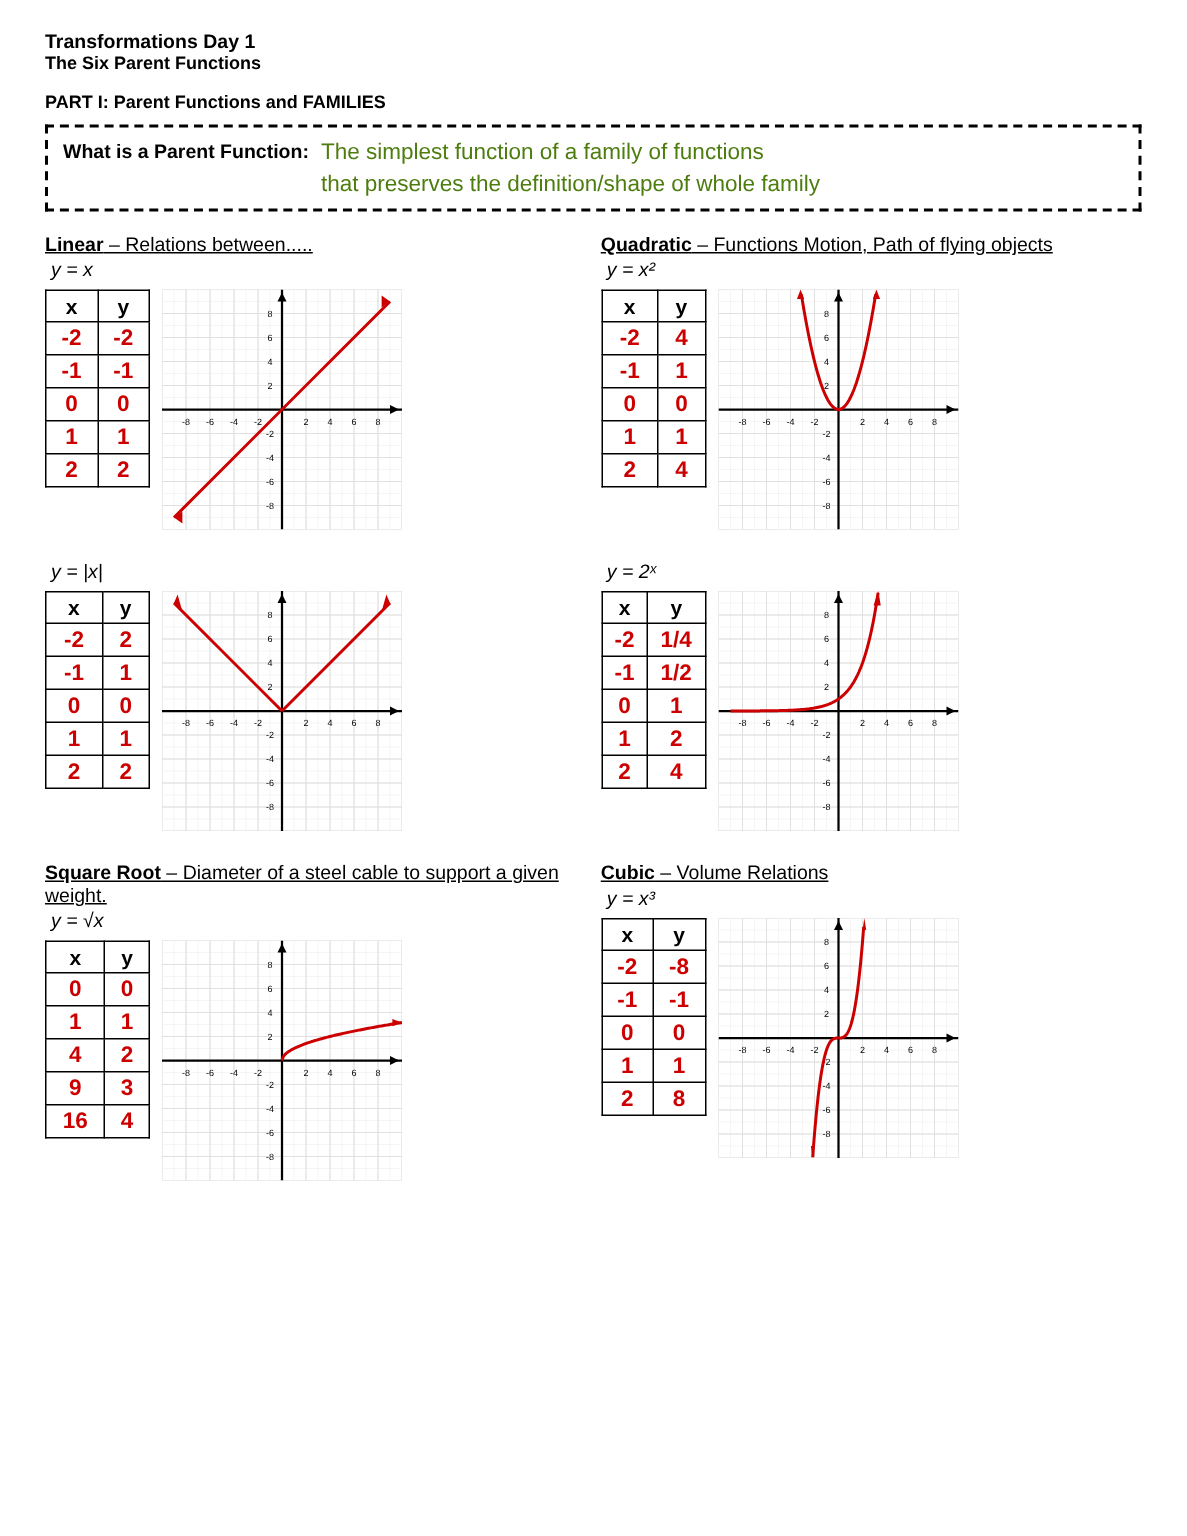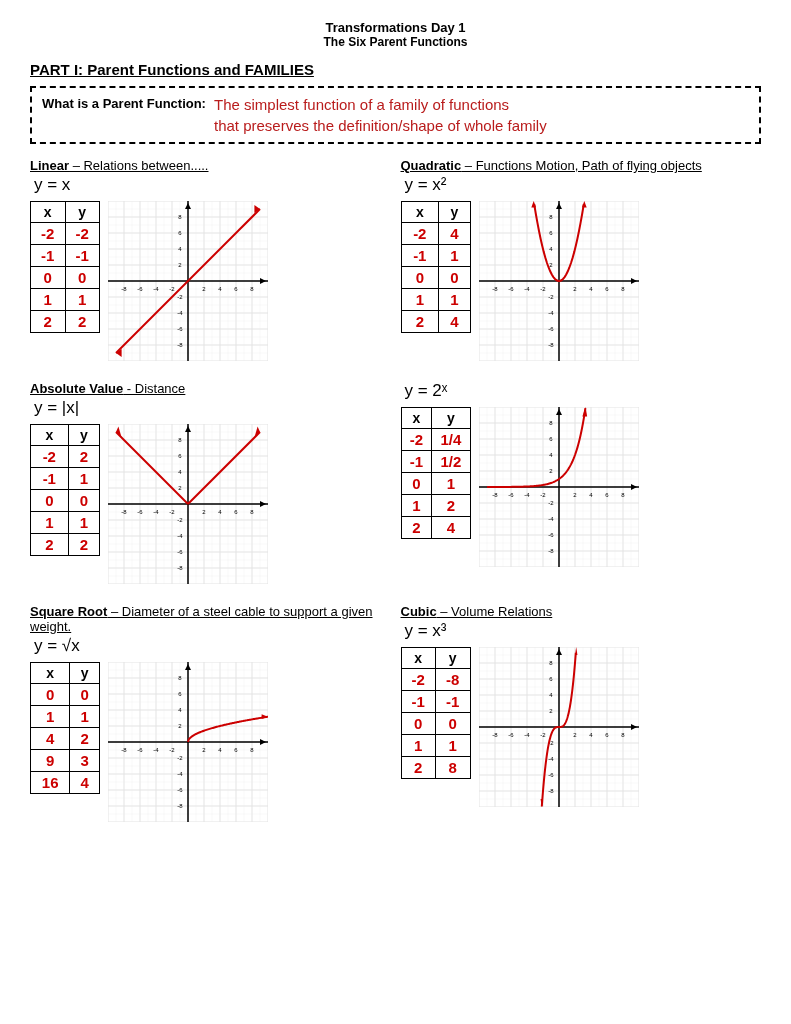--- a/index.html
+++ b/index.html
@@ -7,50 +7,48 @@
       background: #fff;
       font-family: Arial, sans-serif;
       width: 791px;
       min-height: 1024px;
       padding: 20px 30px;
       font-size: 13px;
       color: #000;
     }
 
     .page-header {
-      text-align: center;
       margin-bottom: 12px;
     }
     .page-header .sub-title { font-weight: bold; font-size: 13px; }
     .page-header .main-title { font-weight: bold; font-size: 12px; }
 
     .part-heading {
       font-weight: bold;
-      font-size: 15px;
-      text-decoration: underline;
+      font-size: 12px;
       margin-bottom: 8px;
     }
 
     .parent-function-box {
       border: 2px dashed #000;
       padding: 6px 10px;
       margin-bottom: 14px;
       display: flex;
       align-items: flex-start;
       gap: 8px;
     }
     .parent-function-label {
       font-weight: bold;
       font-size: 13px;
       white-space: nowrap;
       padding-top: 2px;
     }
     .parent-function-answer {
       font-family: 'Comic Sans MS', cursive, sans-serif;
-      color: #b91c1c;
+      color: #4d7c0f;
       font-size: 15px;
       line-height: 1.4;
     }
 
     .functions-grid {
       display: grid;
       grid-template-columns: 1fr 1fr;
       gap: 20px 10px;
     }
 
@@ -65,21 +63,22 @@
       text-decoration: underline;
       margin-bottom: 2px;
     }
     .function-name span.no-underline {
       text-decoration: none;
       font-weight: normal;
       margin-top: 20px;
     }
 
     .function-equation {
-      font-size: 17px;
+      font-style: italic;
+      font-size: 13px;
       margin-bottom: 6px;
       margin-left: 4px;
     }
 
     .function-content {
       display: flex;
       flex-direction: row;
       gap: 8px;
       align-items: flex-start;
     }
@@ -379,21 +378,20 @@
             <text x="72" y="146" text-anchor="middle" font-size="6" fill="#000">-8</text>
             <polygon points="80,2 77,8 83,8" fill="#000"></polygon>
             <polygon points="158,80 152,77 152,83" fill="#000"></polygon>
             <path d="M55.199999999999996,3.119999999999976 L56.8,12.719999999999985 L58.4,21.679999999999993 L60,30 L61.6,37.68000000000001 L63.2,44.72000000000001 L64.8,51.120000000000005 L66.4,56.88000000000001 L68,62 L69.6,66.48 L71.2,70.32000000000001 L72.8,73.52 L74.4,76.08 L76,78 L77.6,79.28 L79.2,79.92 L80.8,79.92 L82.4,79.28 L84,78 L85.6,76.08 L87.2,73.52 L88.8,70.32 L90.4,66.48 L92,62 L93.6,56.88 L95.2,51.120000000000005 L96.8,44.72 L98.4,37.67999999999999 L100,29.99999999999998 L101.60000000000001,21.67999999999997 L103.2,12.719999999999956 L104.80000000000001,3.1199999999999477" stroke="#cc0000" stroke-width="2" fill="none"></path>
             <polygon points="105.29822128134704,0 102.89822128134703,6.400000000000006 107.69822128134703,6.400000000000006" fill="#cc0000"></polygon>
             <polygon points="54.70177871865296,0 52.30177871865297,6.400000000000006 57.101778718652966,6.400000000000006" fill="#cc0000"></polygon>
           </svg></div>
       </div>
     </div>
     <div class="function-section">
-      <div class="function-name">Absolute Value<span class="no-underline"> - Distance</span></div>
       <div class="function-equation">y = |x|</div>
       <div class="function-content">
         <table class="xy-table">
           <thead>
             <tr>
               <th>x</th>
               <th>y</th>
             </tr>
           </thead>
           <tbody>

